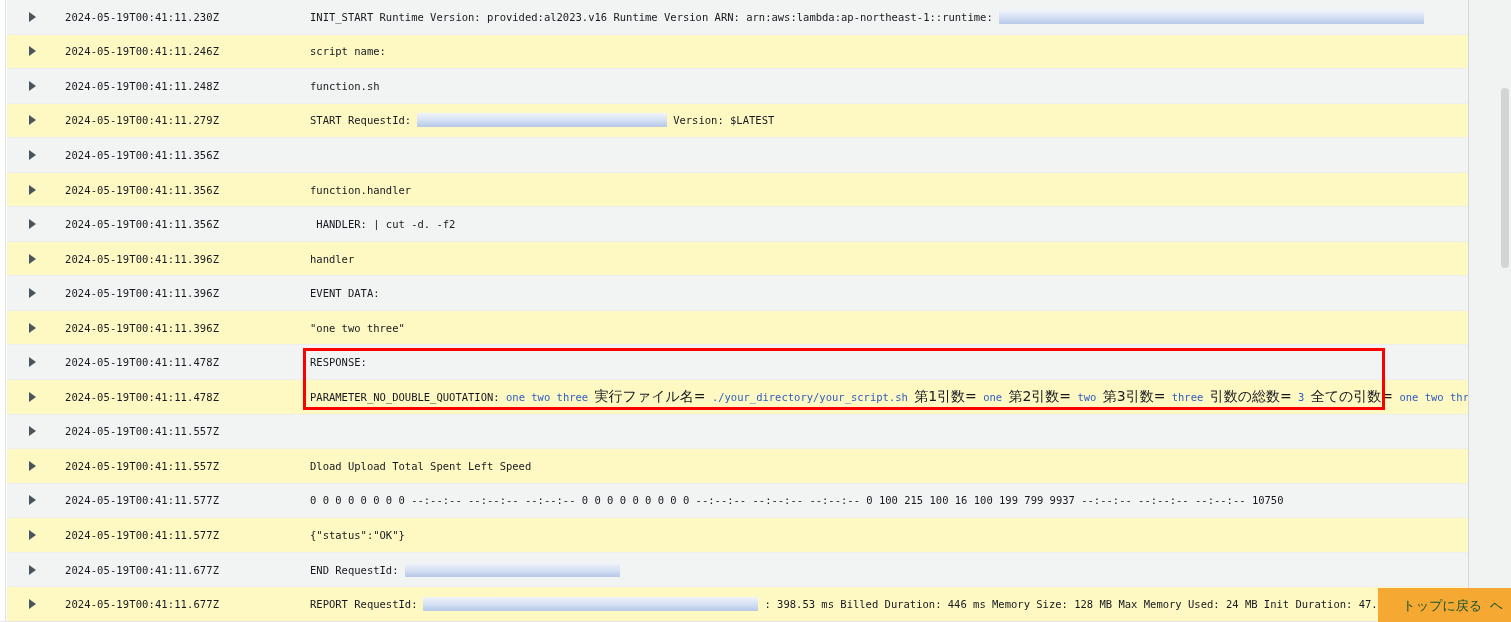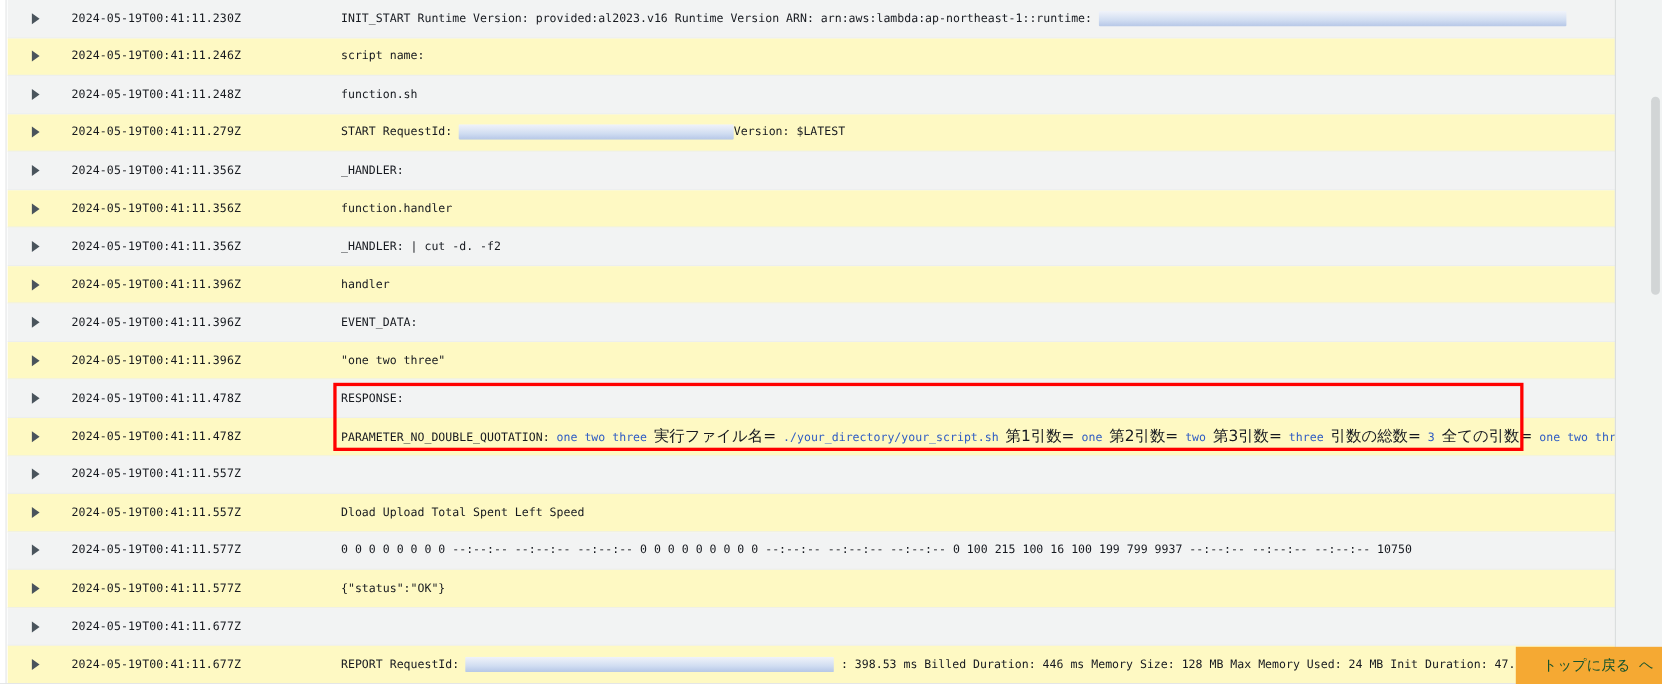--- a/index.html
+++ b/index.html
@@ -199,31 +199,28 @@
         </div>
       </div>
       <div class="log-row">
         <div class="cell-toggle">
           <span class="caret"></span>
         </div>
         <div class="cell-time">2024-05-19T00:41:11.279Z</div>
         <div class="cell-msg">
           <span class="msg-text">START RequestId:</span>
           <span class="redact med" style="margin-left: 6px;"></span>
-          <span class="msg-text" style="">Version: $LATEST</span>
+          <span class="msg-text" style="margin-left: 6px;">Version: $LATEST</span>
         </div>
       </div>
       <div class="log-row alt">
         <div class="cell-toggle">
           <span class="caret"></span>
         </div>
         <div class="cell-time">2024-05-19T00:41:11.356Z</div>
-        <div class="cell-msg">
-          <span class="msg-text">_HANDLER:</span>
-        </div>
       </div>
       <div class="log-row">
         <div class="cell-toggle">
           <span class="caret"></span>
         </div>
         <div class="cell-time">2024-05-19T00:41:11.356Z</div>
         <div class="cell-msg">
           <span class="msg-text">function.handler</span>
         </div>
       </div>
@@ -312,20 +309,24 @@
         <div class="cell-time">2024-05-19T00:41:11.577Z</div>
         <div class="cell-msg">
           <span class="msg-text">{"status":"OK"}</span>
         </div>
       </div>
       <div class="log-row alt">
         <div class="cell-toggle">
           <span class="caret"></span>
         </div>
         <div class="cell-time">2024-05-19T00:41:11.677Z</div>
+        <div class="cell-msg">
+          <span class="msg-text">END RequestId:</span>
+          <span class="redact short" style="margin-left: 6px;"></span>
+        </div>
       </div>
       <div class="log-row">
         <div class="cell-toggle">
           <span class="caret"></span>
         </div>
         <div class="cell-time">2024-05-19T00:41:11.677Z</div>
         <div class="cell-msg">
           <span class="msg-text">REPORT RequestId:</span>
           <span class="redact xlong" style="margin-left: 6px;"></span>
           <span class="msg-text" style="margin-left: 6px;">: 398.53 ms Billed Duration: 446 ms Memory Size: 128 MB Max Memory Used: 24 MB Init Duration: 47.46 ms</span>

